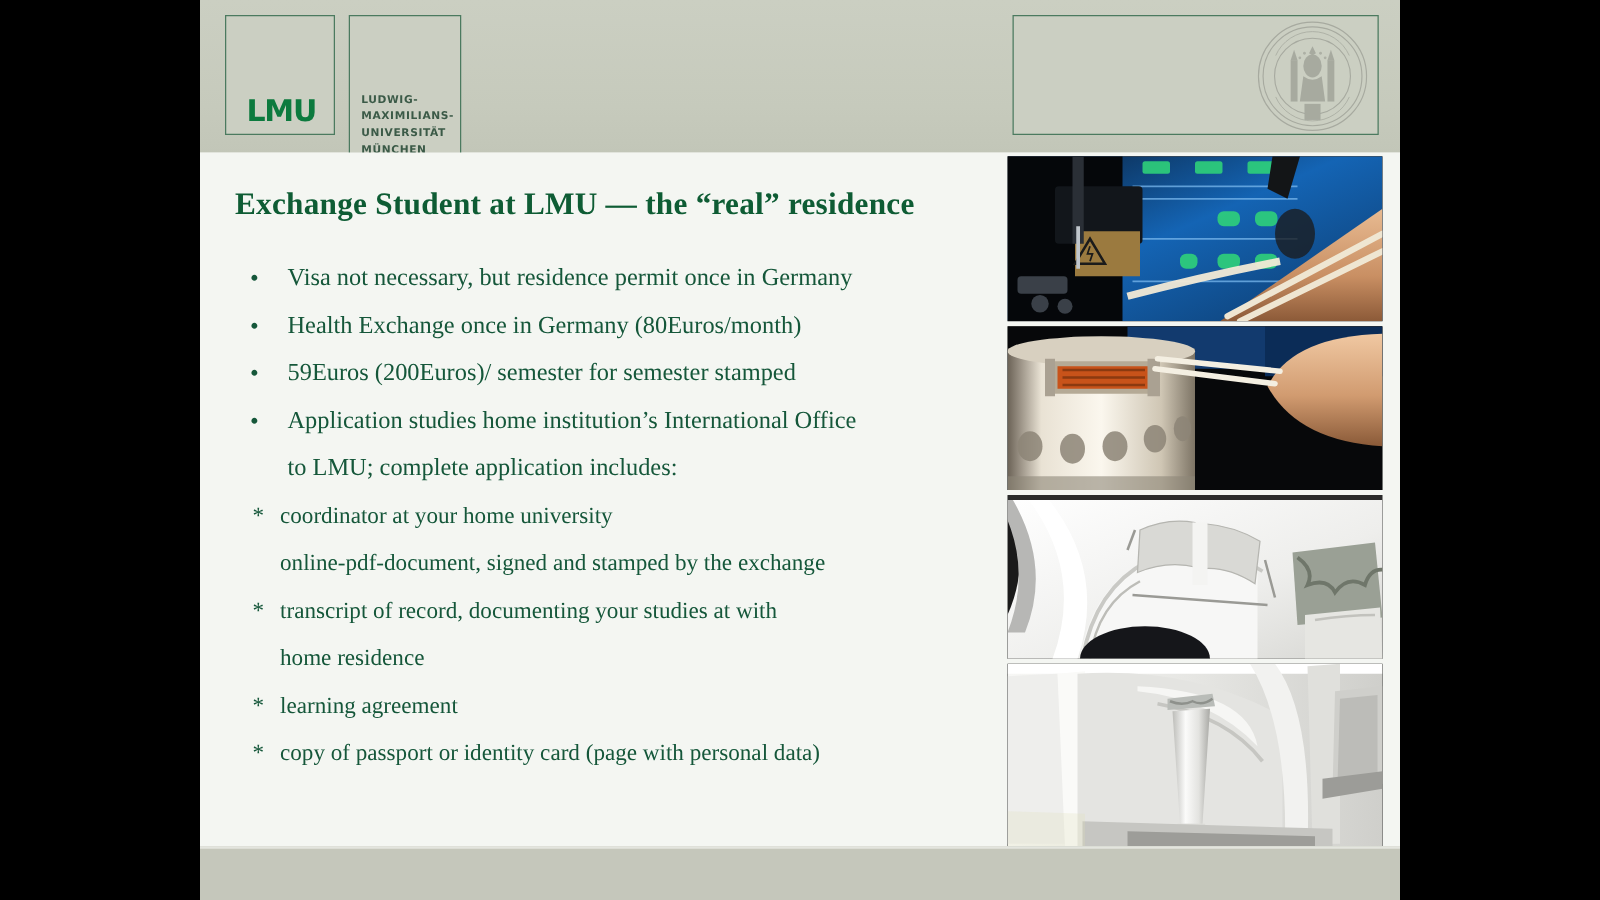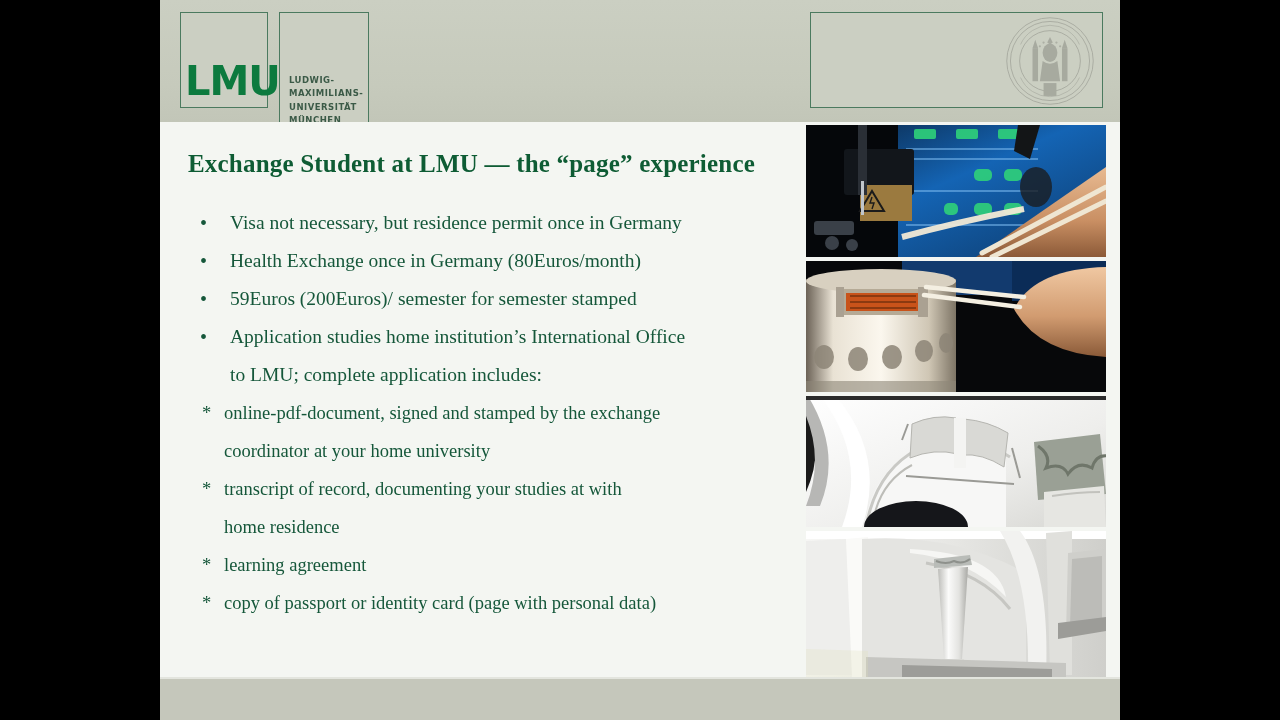--- a/index.html
+++ b/index.html
@@ -61,21 +61,21 @@
     width: 88px; height: 96px;
   }
   #logo-text {
     position: absolute;
     left: 4px;
     bottom: 6px;
     width: 80px;
     text-align: center;
     font-family: "DejaVu Sans", sans-serif;
     font-weight: 700;
-    font-size: 40px;
+    font-size: 24px;
     letter-spacing: -1px;
     color: #0c7a3e;
     line-height: 1;
   }
 
   
   #word-box {
     left: 119px; top: 12px;
     width: 90px; height: 124px;
   }
@@ -269,21 +269,21 @@
           <g stroke="#8a8c84" stroke-width="0.7" fill="none">
             <path d="M18 68 a35 35 0 0 0 64 0"></path>
             <path d="M18 32 a35 35 0 0 1 64 0"></path>
           </g>
         </svg>
       </div>
     </div>
 
     <div id="body-area">
 
-      <div id="slide-title">Exchange Student at LMU — the “page” experience</div>
+      <div id="slide-title">Exchange Student at LMU — the “real” residence</div>
 
       <div id="bullets">
 
         <div class="bullet-row">
           <span class="bullet-dot">•</span>
           <span class="cont">Visa not necessary, but residence permit once in Germany</span>
         </div>
 
         <div class="bullet-row">
           <span class="bullet-dot">•</span>
@@ -296,22 +296,22 @@
         </div>
 
         <div class="bullet-row">
           <span class="bullet-dot">•</span>
           <span class="cont">Application studies home institution’s International Office</span>
           <span class="cont">to LMU; complete application includes:</span>
         </div>
 
         <div class="sub-row">
           <span class="sub-star">*</span>
+          <span class="cont">coordinator at your home university</span>
           <span class="cont">online-pdf-document, signed and stamped by the exchange</span>
-          <span class="cont">coordinator at your home university</span>
         </div>
 
         <div class="sub-row">
           <span class="sub-star">*</span>
           <span class="cont">transcript of record, documenting your studies at with</span>
           <span class="cont">home residence</span>
         </div>
 
         <div class="sub-row">
           <span class="sub-star">*</span>

